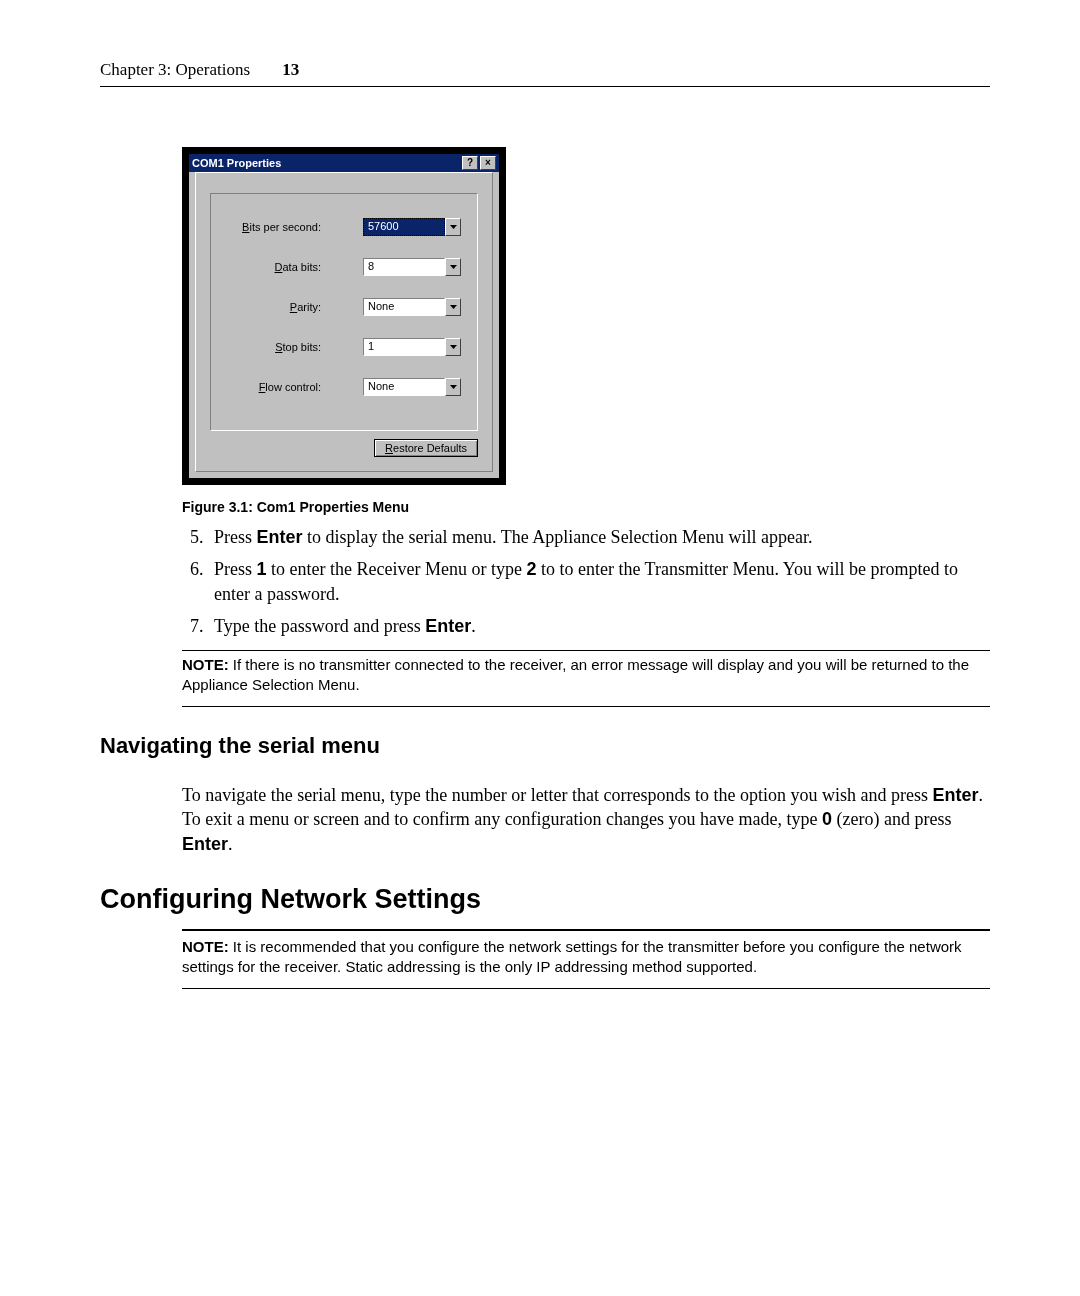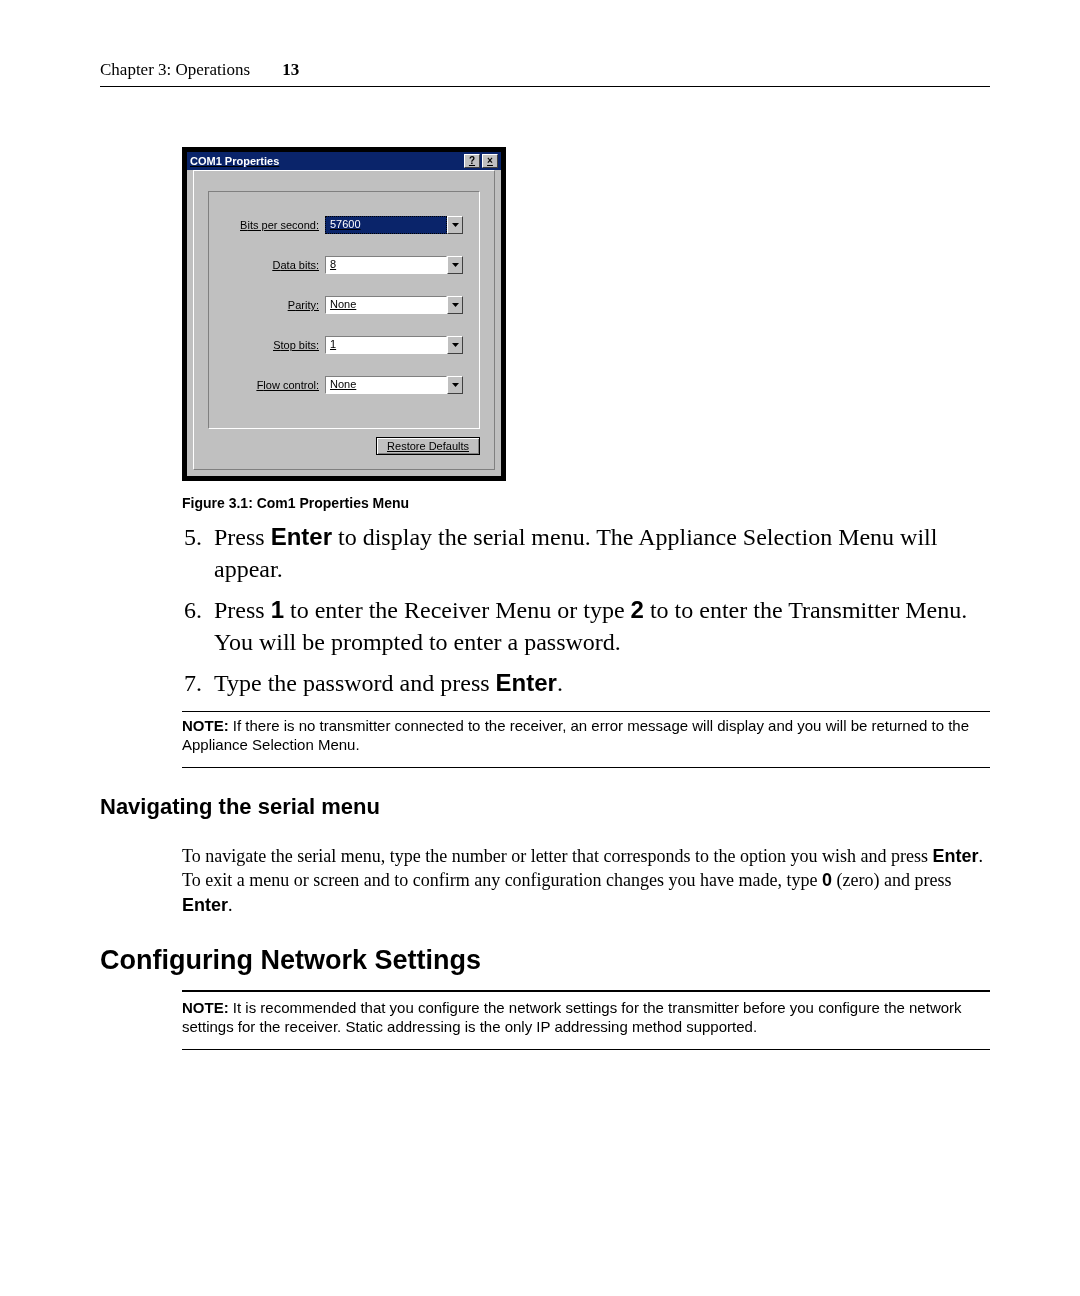--- a/index.html
+++ b/index.html
@@ -21,23 +21,22 @@
   }
   .page-number { font-weight: bold; font-size: 17px; }
   .hr-top { border: none; border-top: 1.5px solid #000; margin-bottom: 60px; }
 
   
   .dialog {
     width: 324px;
     margin-left: 82px;
     font-family: Tahoma, Arial, sans-serif;
     font-size: 11px;
-    border: 5px solid #000000;
-    background: #c0c0c0;
-    text-decoration: underline;
+    border: 7px solid #000000;
+    background: #c0c0c0;
   }
   .titlebar {
     display: flex;
     align-items: center;
     background: #0a246a;
     color: #fff;
     padding: 2px 3px;
     height: 18px;
   }
   .titlebar-text { font-weight: bold; flex: 1; font-size: 11px; }
@@ -72,20 +71,21 @@
   }
   .inner-group {
     border: 1px solid #808080;
     border-right-color: #fff; border-bottom-color: #fff;
     padding: 24px 16px 16px 16px;
   }
   .field-row {
     display: flex;
     align-items: center;
     margin-bottom: 22px;
+    gap: 36px;
   }
   .field-row:last-of-type { margin-bottom: 18px; }
   .field-label {
     width: 100px;
     text-align: right;
     padding-right: 6px;
     font-size: 11px;
   }
   .field-label .u { text-decoration: underline; }
   .combo {
@@ -136,21 +136,21 @@
   .figure-caption {
     font-family: Arial, Helvetica, sans-serif;
     font-weight: bold;
     font-size: 14px;
     margin: 14px 0 10px 82px;
   }
   ol.steps {
     list-style: decimal;
     margin-left: 82px;
     padding-left: 26px;
-    font-size: 24px;
+    font-size: 18px;
   }
   ol.steps li { margin-bottom: 8px; padding-left: 6px; line-height: 1.35; }
   .bold-sans { font-family: Arial, Helvetica, sans-serif; font-weight: bold; }
   .note-rule { border: none; border-top: 1.5px solid #000; margin: 12px 0 4px 82px; }
   .note-rule-full { border: none; border-top: 2.5px solid #000; margin: 14px 0 6px 0; }
   .note-text {
     font-family: Arial, Helvetica, sans-serif;
     font-size: 15px;
     margin: 0 0 4px 82px;
     line-height: 1.3;

